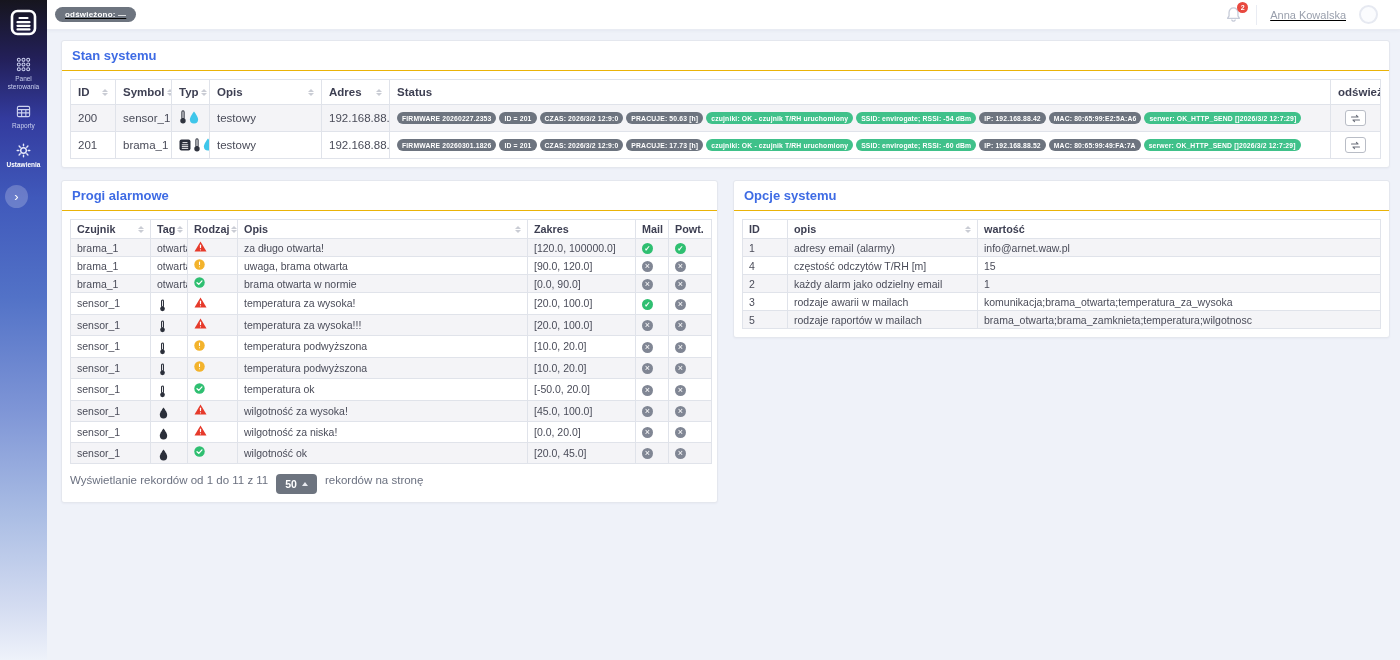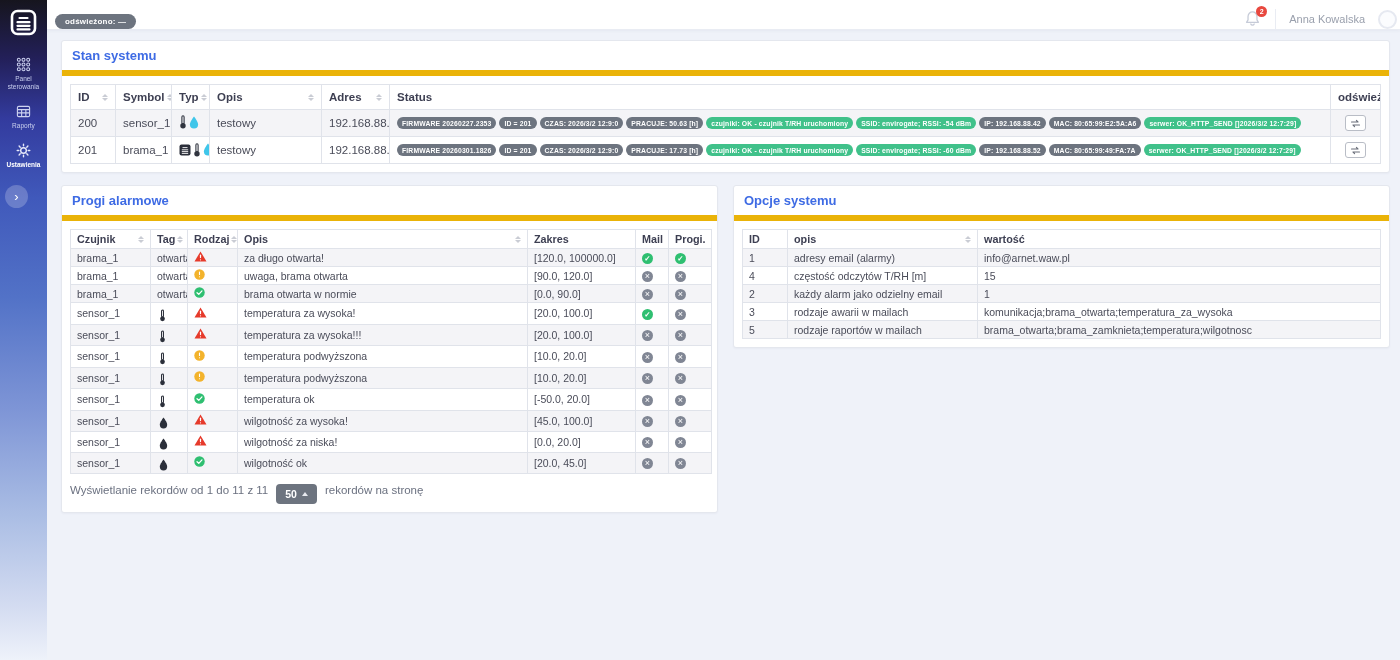--- a/index.html
+++ b/index.html
@@ -14,34 +14,34 @@
   .logo-wrap { width:47px; height:44px; display:flex; align-items:center; justify-content:center; }
   .nav-item { width:47px; margin-top:13px; display:flex; flex-direction:column; align-items:center; gap:3px; cursor:pointer; }
   .nav-label { font-size:6.5px; color:#c9cfee; text-align:center; line-height:8px; width:44px; }
   .nav-item.active .nav-label { color:#ffffff; font-weight:bold; }
   .collapse-btn { margin-top:16px; align-self:flex-start; margin-left:5px; width:23px; height:23px; border-radius:50%;
     background:rgba(255,255,255,.22); border:none; color:#fff; font-size:13px; line-height:21px; text-align:center; cursor:pointer; }
 
   
   .main { flex:1; display:flex; flex-direction:column; }
   .topbar { height:30px; background:#fff; border-bottom:1px solid #e9ecf3; box-shadow:0 1px 3px rgba(40,50,90,.05);
-    display:flex; align-items:flex-end; padding:0 3px 0 8px; }
+    display:flex; align-items:center; padding:0 22px 0 8px;text-decoration:underline; }
   .refresh-pill { background:#6d747f; color:#fff; font-size:8px; font-weight:bold; padding:3px 10px; border-radius:8px; letter-spacing:.2px; }
   .topbar-right { margin-left:auto; display:flex; align-items:center; gap:13px; }
   .bell-wrap { position:relative; width:18px; height:20px; cursor:pointer; }
   .notif-badge { position:absolute; top:-3px; right:-5px; min-width:11px; height:11px; border-radius:6px; background:#e8483f;
     color:#fff; font-size:7px; font-weight:bold; display:flex; align-items:center; justify-content:center; padding:0 2px; }
   .top-divider { width:1px; height:20px; background:#e9ecf3; }
   .user-name { font-size:11px; color:#9aa0ad; }
   .avatar { width:19px; height:19px; border-radius:50%; border:2px solid #e6e9f1; background:#fbfcfe; }
 
   .content { flex:1; padding:10px 10px 0 14px; overflow:hidden; }
 
   .panel { background:#fff; border:1px solid #e4e7ee; border-radius:3px; box-shadow:0 1px 2px rgba(40,50,90,.04); }
-  .panel-title { padding:7px 10px; font-size:13px; font-weight:bold; color:#3e6be4; border-bottom:6px solid #eab308; }
+  .panel-title { padding:7px 10px; font-size:13px; font-weight:bold; color:#3e6be4; border-bottom:1px solid #eab308; }
   .panel-body { padding:8px; }
 
   table { border-collapse:collapse; width:100%; table-layout:fixed; }
   th, td { border:1px solid #e0e3ea; text-align:left; color:#4a4c59; overflow:hidden; white-space:nowrap; }
   th { font-weight:bold; color:#3d3f52; }
   tbody tr:nth-of-type(odd) { background:#f4f4f7; }
   .th-in { display:flex; align-items:center; justify-content:space-between; gap:2px; }
   .sort { display:inline-flex; flex-direction:column; gap:1px; cursor:pointer; }
   .sort i { display:block; width:0; height:0; border-left:3px solid transparent; border-right:3px solid transparent; }
   .sort .up { border-bottom:3.5px solid #c9ccd4; }
@@ -396,21 +396,21 @@
                           <i class="down"></i>
                         </span>
                       </span>
                     </th>
                   <th>
                       <span class="th-in">
                         <span>Zakres</span>
                       </span>
                     </th>
                   <th>Mail</th>
-                  <th>Progi.</th>
+                  <th>Powt.</th>
                 </tr>
               </thead>
               <tbody>
 
                   <tr>
                     <td>brama_1</td>
                     <td>
                       <span class="tag-wrap">
                         <span>otwarta</span>
                         <span class="tag-icon none">

